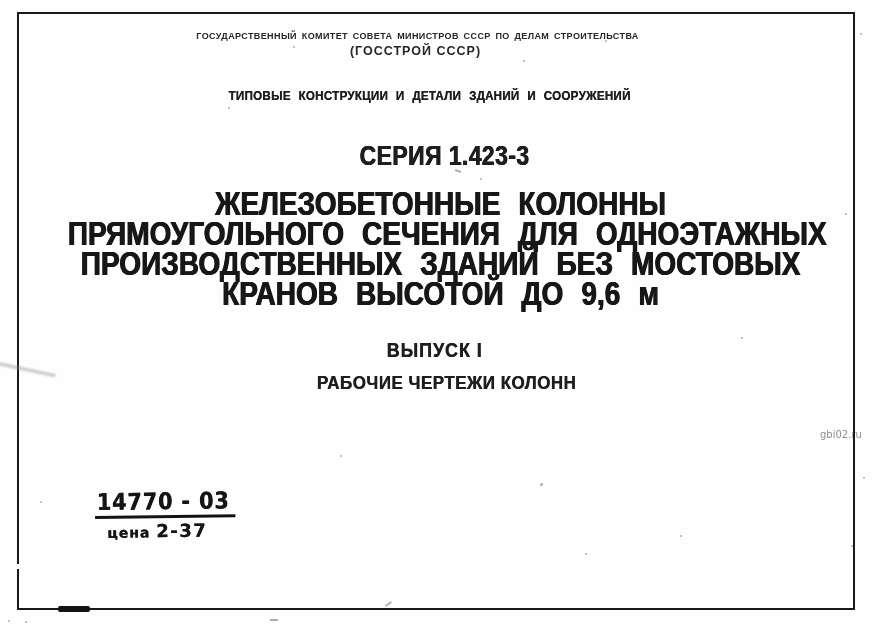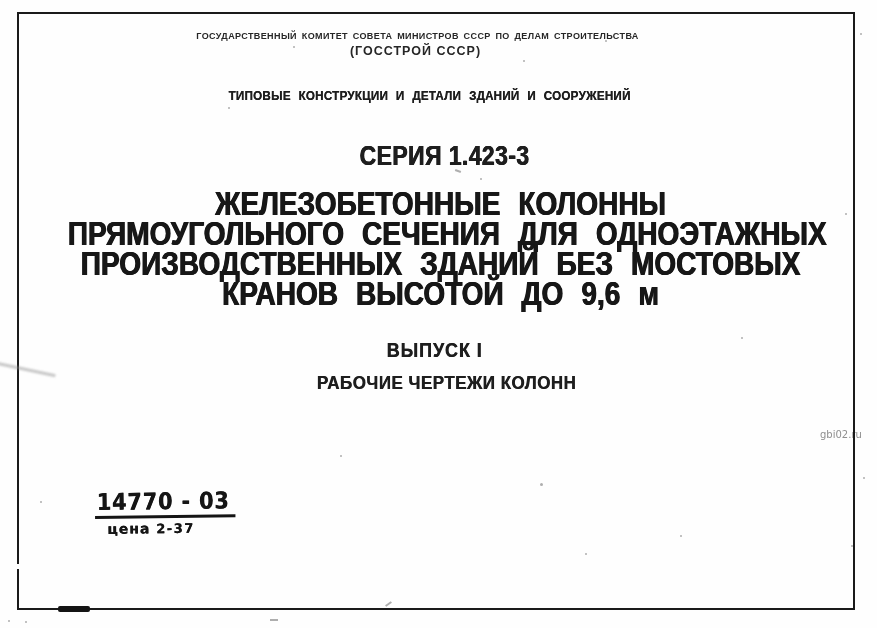--- a/index.html
+++ b/index.html
@@ -35,21 +35,21 @@
     text-shadow:.4px 0 0 currentColor;}
   
   .stamp{position:absolute;left:95px;top:488px;z-index:3;transform:rotate(-.8deg);
     font-family:"DejaVu Sans",sans-serif;color:#151515;}
   .stamp-number{display:inline-block;font-size:23px;font-weight:bold;letter-spacing:1px;
     padding:0 6px 1px 2px;border-bottom:3px solid #141414;
     transform:scaleX(.9);transform-origin:left center;
     text-shadow:.5px 0 0 currentColor;}
   .stamp-price{margin-top:2px;padding-left:12px;font-size:14px;font-weight:bold;
     letter-spacing:1px;text-shadow:.4px 0 0 currentColor;}
-  .stamp-price .pv{font-size:13px;letter-spacing:1.5px;}
+  .stamp-price .pv{font-size:18px;letter-spacing:1.5px;}
   
   .watermark{position:absolute;left:820px;top:429px;z-index:1;
     font-size:10px;color:#8f8f8f;font-family:"DejaVu Sans",sans-serif;}
   
   .smudge{position:absolute;left:-4px;top:368px;width:60px;height:3px;background:#8e8e8e;
     opacity:.5;transform:rotate(12deg);filter:blur(1px);z-index:3;}
   .border-gap{position:absolute;left:14px;top:564px;width:8px;height:5px;background:#fefefe;z-index:3;}
   .blob{position:absolute;left:58px;top:606px;width:32px;height:6px;background:#141414;
     border-radius:2px;z-index:3;}
   .speck{position:absolute;width:2px;height:2px;background:#4d4d4d;border-radius:50%;

